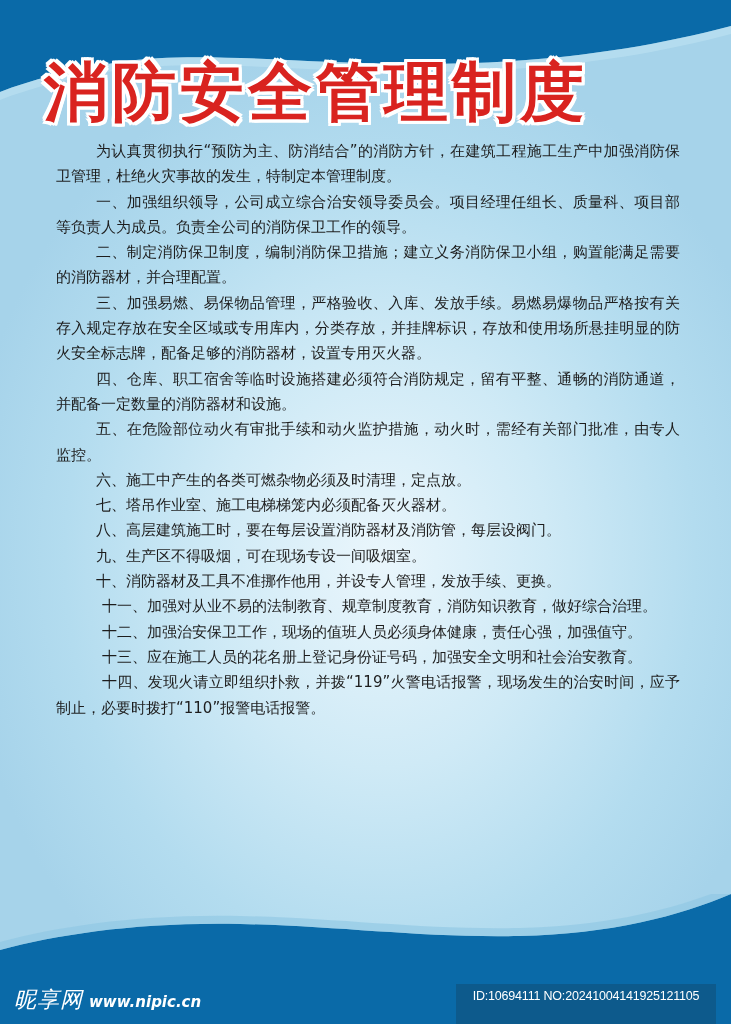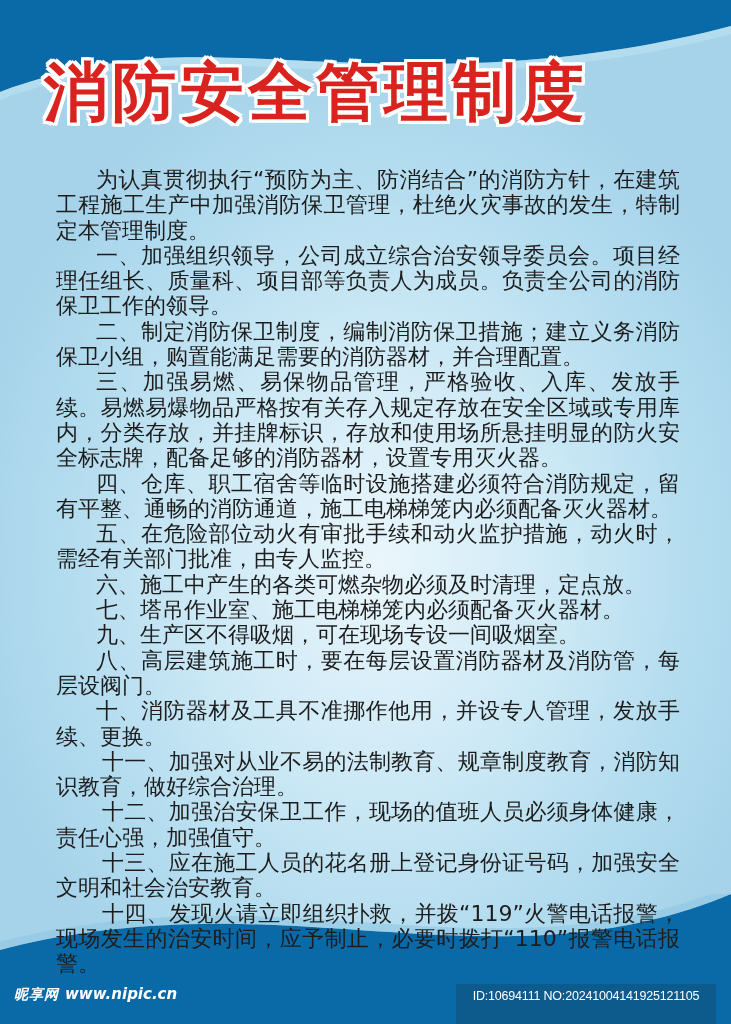--- a/index.html
+++ b/index.html
@@ -46,48 +46,47 @@
       0 -3px 0 #fff, 0 3px 0 #fff, -3px 0 0 #fff, 3px 0 0 #fff,
       -2px -3px 0 #fff, 2px 3px 0 #fff, 3px 2px 0 #fff, -3px -2px 0 #fff;
   }
 
   .content {
     position: absolute;
     top: 139px;
     left: 56px;
     width: 624px;
     font-family: "DejaVu Sans", sans-serif;
-    font-size: 22px;
+    font-size: 15px;
     line-height: 25.3px;
     color: #1d1d1d;
     text-align: justify;
     text-justify: inter-character;
-    margin-top: 28px;
   }
   .content p {
     margin: 0;
     text-indent: 40px;
   }
   .content p.extra-indent {
     text-indent: 46px;
   }
 
   .footer-logo {
     position: absolute;
     left: 14px;
     top: 985px;
     display: flex;
     align-items: baseline;
     color: #ffffff;
   }
   .footer-logo .brand {
     font-family: "DejaVu Sans", sans-serif;
-    font-weight: bold;
+    font-weight: normal;
     font-style: italic;
-    font-size: 14px;
+    font-size: 22px;
     letter-spacing: 1px;
     margin-right: 6px;
   }
   .footer-logo .url {
     font-family: "DejaVu Sans", sans-serif;
     font-weight: bold;
     font-style: italic;
     font-size: 15px;
     text-align: center;
   }
@@ -121,26 +120,26 @@
   <path d="M0,48 C60,32 140,20 240,22 C340,24 420,36 520,34 C610,32 680,14 731,-8 L731,0 C680,22 610,40 520,42 C420,44 340,32 240,30 C140,28 60,40 0,56 Z" fill="#8ec6e3" opacity="0.6"></path>
 </svg>
 
 <div class="title">消防安全管理制度</div>
 
 <div class="content">
   <p>为认真贯彻执行“预防为主、防消结合”的消防方针，在建筑工程施工生产中加强消防保卫管理，杜绝火灾事故的发生，特制定本管理制度。</p>
   <p>一、加强组织领导，公司成立综合治安领导委员会。项目经理任组长、质量科、项目部等负责人为成员。负责全公司的消防保卫工作的领导。</p>
   <p>二、制定消防保卫制度，编制消防保卫措施；建立义务消防保卫小组，购置能满足需要的消防器材，并合理配置。</p>
   <p>三、加强易燃、易保物品管理，严格验收、入库、发放手续。易燃易爆物品严格按有关存入规定存放在安全区域或专用库内，分类存放，并挂牌标识，存放和使用场所悬挂明显的防火安全标志牌，配备足够的消防器材，设置专用灭火器。</p>
-  <p>四、仓库、职工宿舍等临时设施搭建必须符合消防规定，留有平整、通畅的消防通道，施工电梯梯笼内必须配备灭火器材。</p>
+  <p>四、仓库、职工宿舍等临时设施搭建必须符合消防规定，留有平整、通畅的消防通道，并配备一定数量的消防器材和设施。</p>
   <p>五、在危险部位动火有审批手续和动火监护措施，动火时，需经有关部门批准，由专人监控。</p>
   <p>六、施工中产生的各类可燃杂物必须及时清理，定点放。</p>
   <p>七、塔吊作业室、施工电梯梯笼内必须配备灭火器材。</p>
+  <p>八、高层建筑施工时，要在每层设置消防器材及消防管，每层设阀门。</p>
   <p>九、生产区不得吸烟，可在现场专设一间吸烟室。</p>
-  <p>八、高层建筑施工时，要在每层设置消防器材及消防管，每层设阀门。</p>
   <p>十、消防器材及工具不准挪作他用，并设专人管理，发放手续、更换。</p>
   <p class="extra-indent">十一、加强对从业不易的法制教育、规章制度教育，消防知识教育，做好综合治理。</p>
   <p class="extra-indent">十二、加强治安保卫工作，现场的值班人员必须身体健康，责任心强，加强值守。</p>
   <p class="extra-indent">十三、应在施工人员的花名册上登记身份证号码，加强安全文明和社会治安教育。</p>
   <p class="extra-indent">十四、发现火请立即组织扑救，并拨“119”火警电话报警，现场发生的治安时间，应予制止，必要时拨打“110”报警电话报警。</p>
 </div>
 
 <div class="footer-logo">
   <span class="brand">昵享网</span>
   <span class="url">www.nipic.cn</span>

